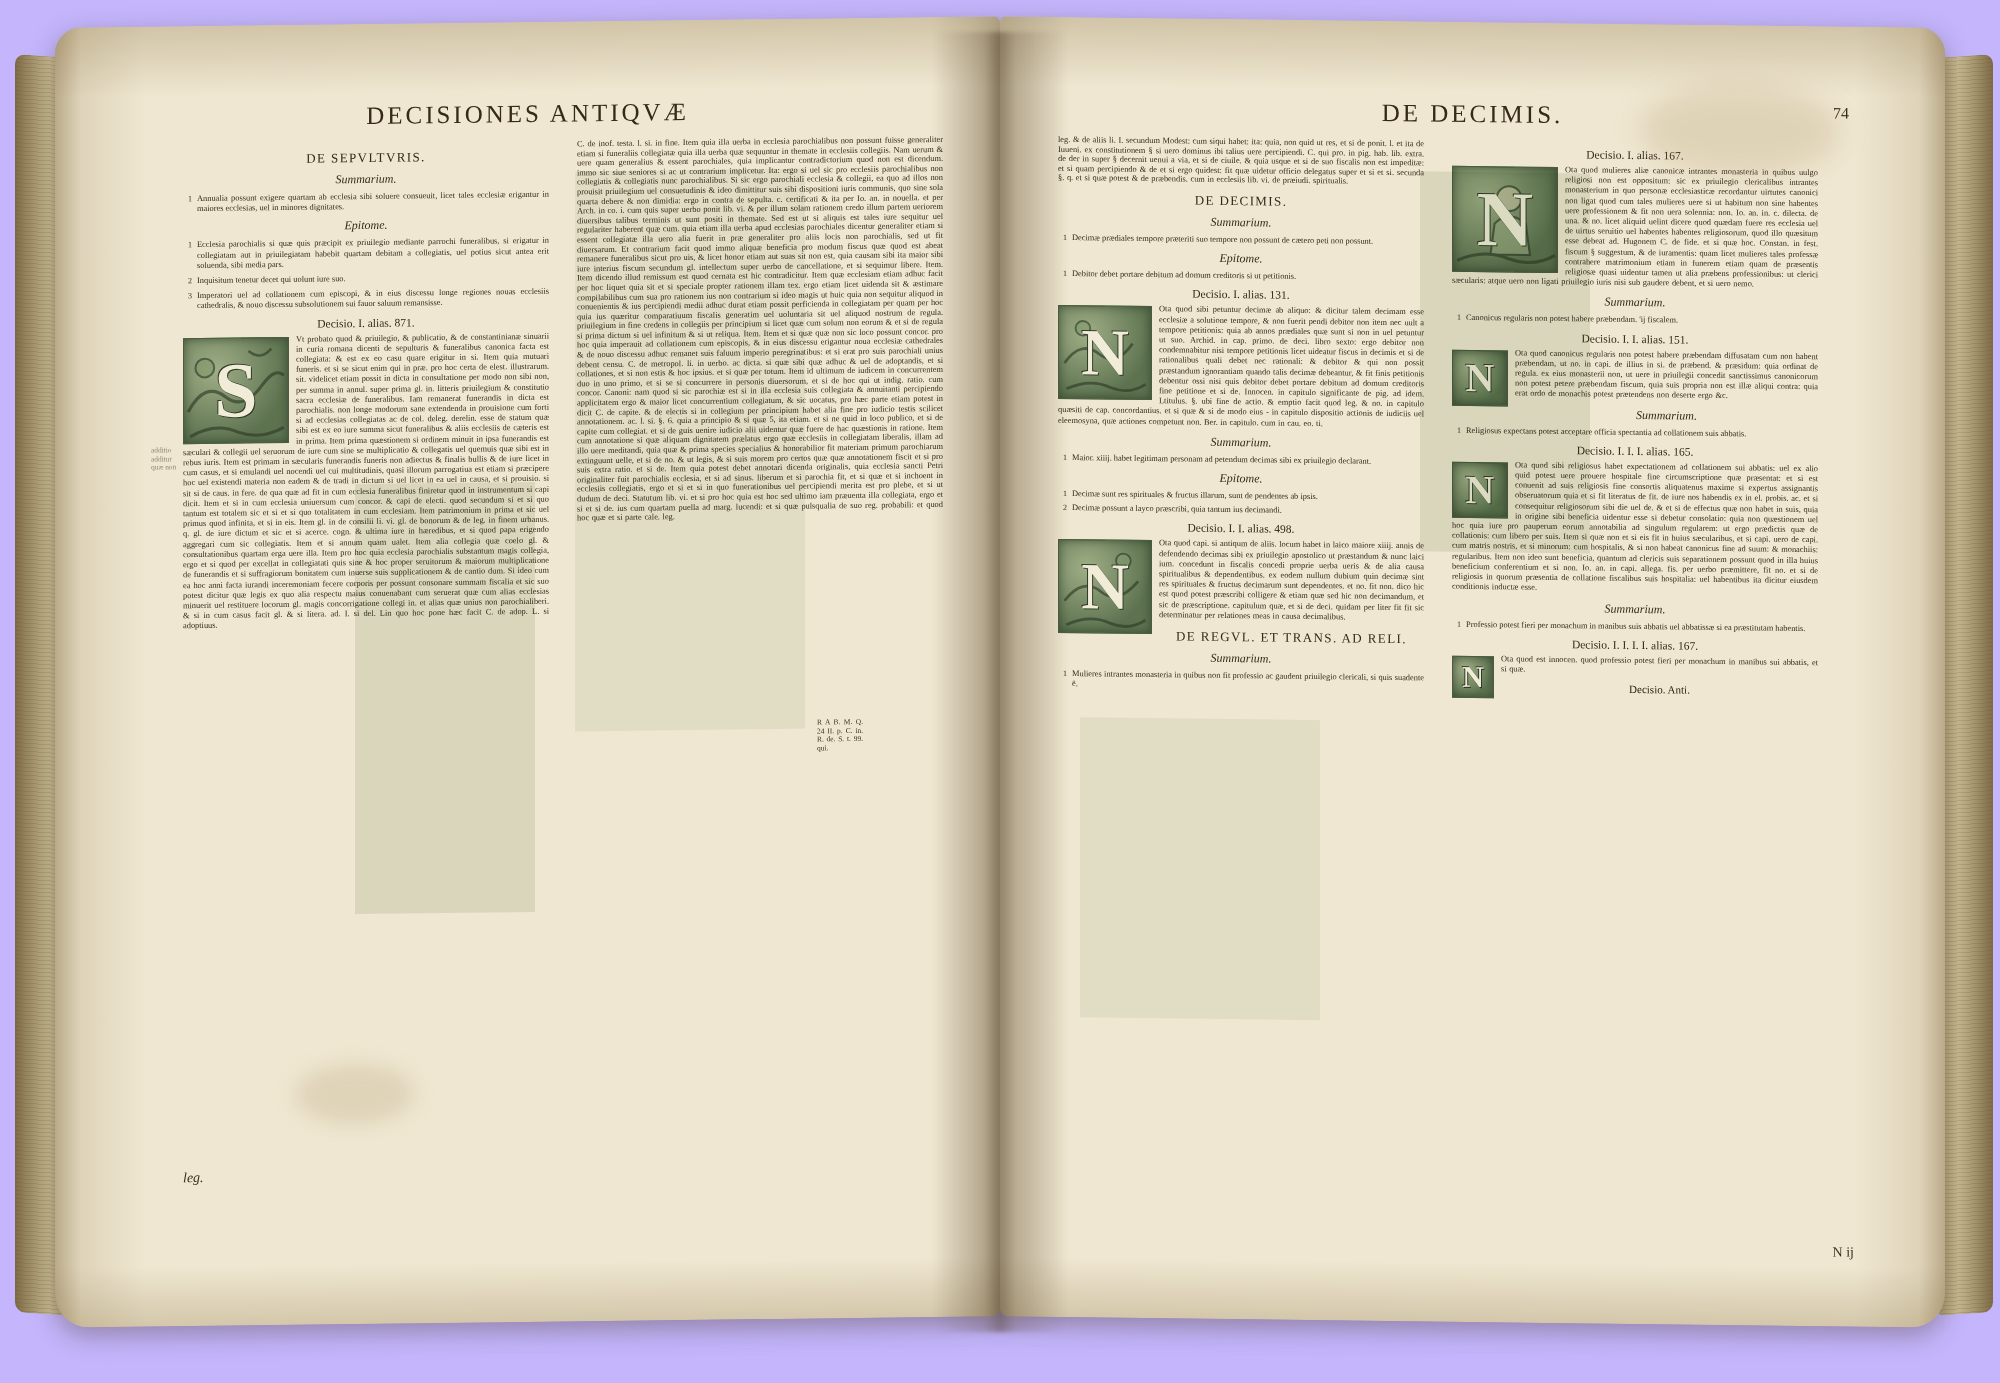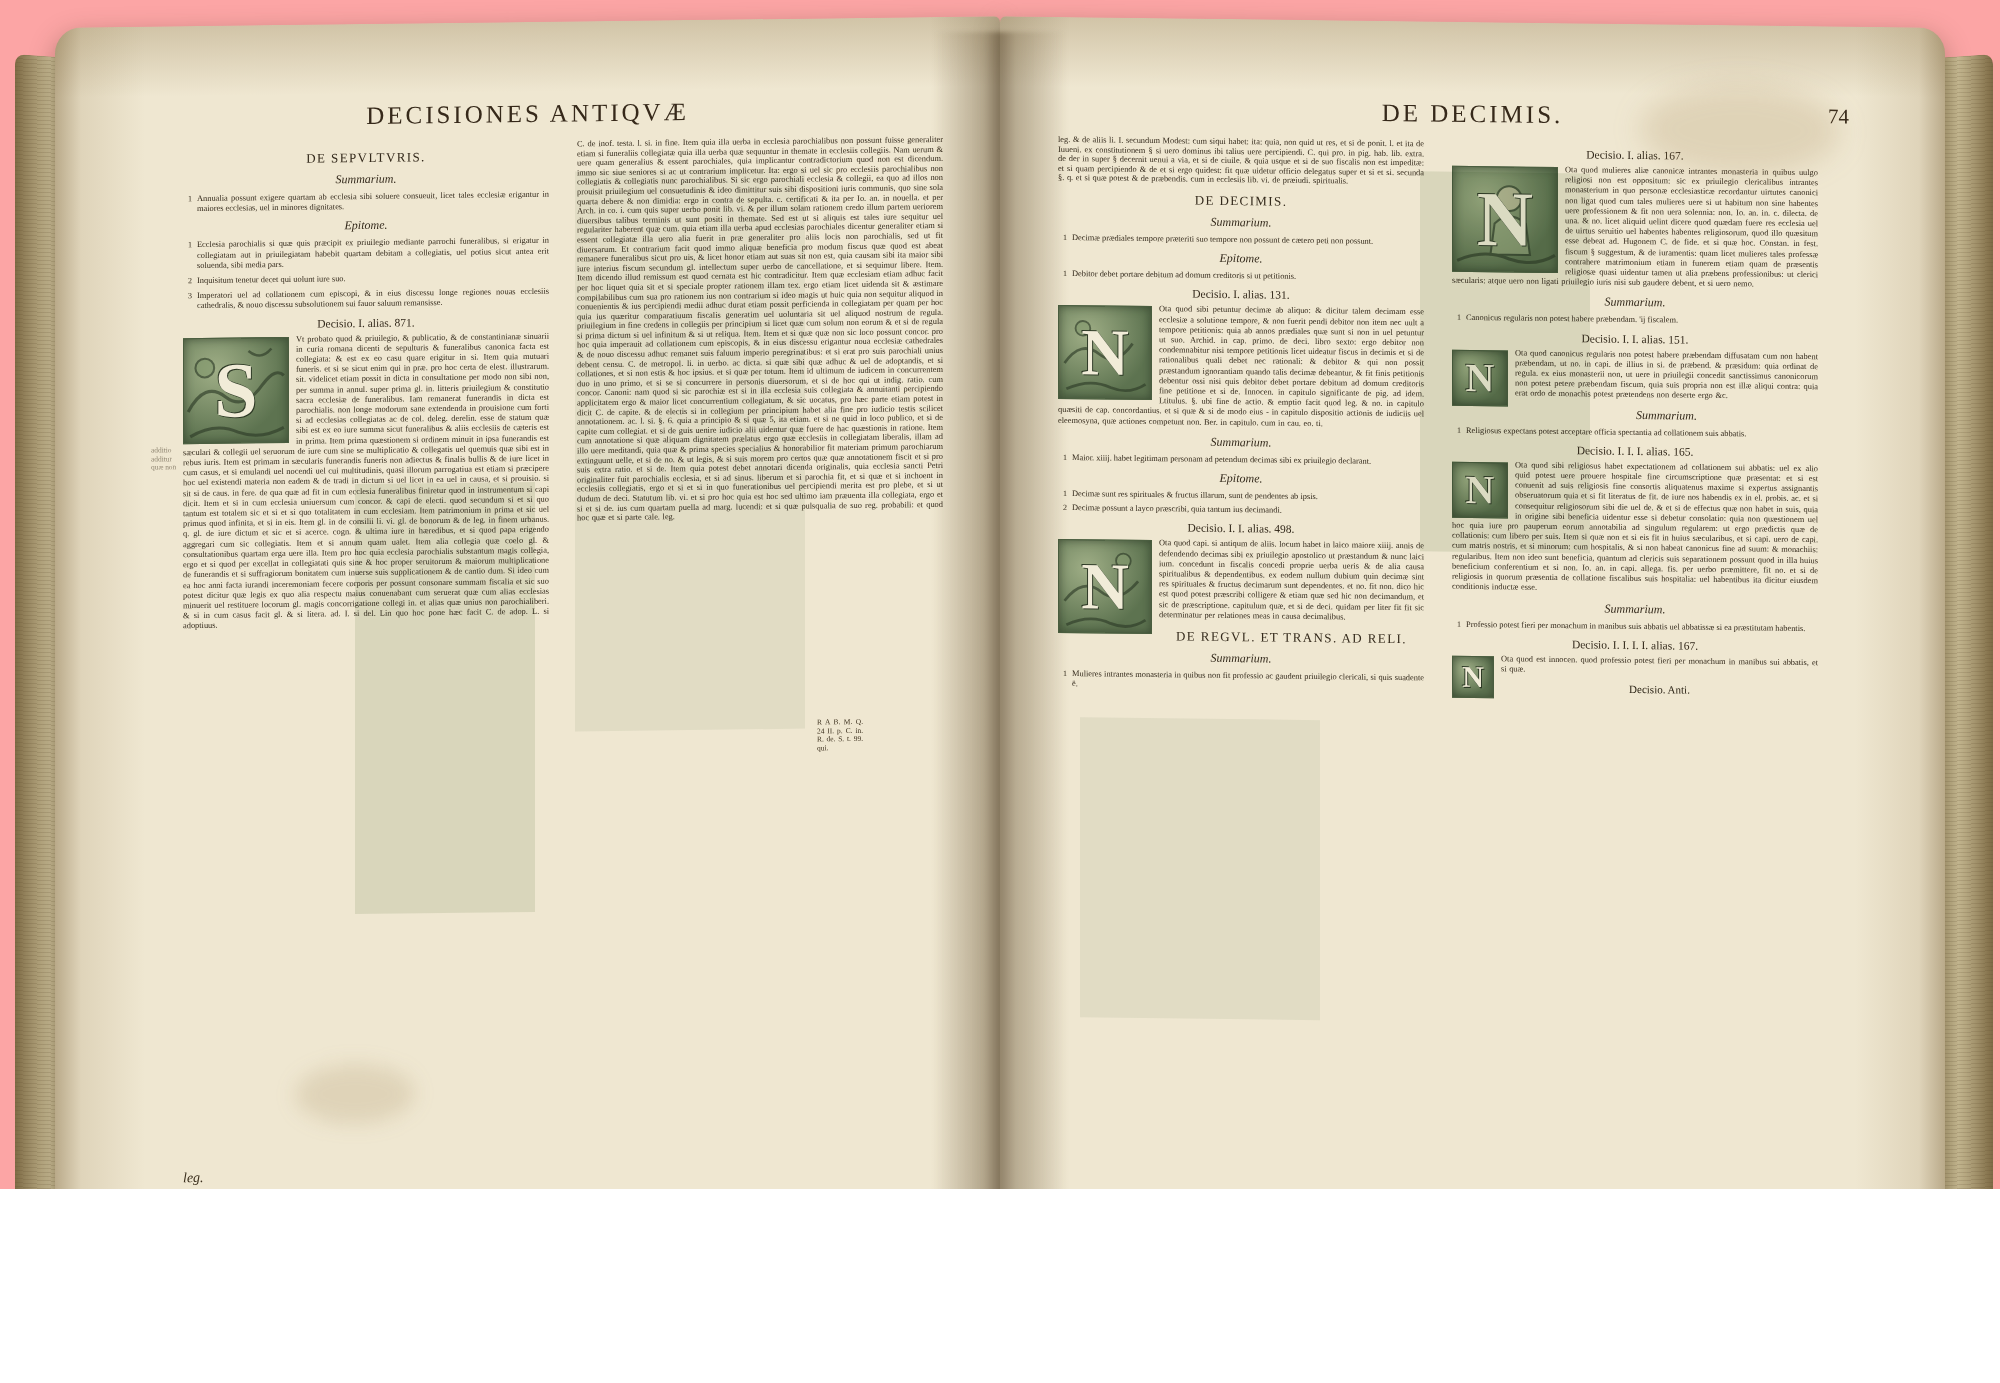--- a/index.html
+++ b/index.html
@@ -3,22 +3,22 @@
 <meta charset="utf-8">
 <style>
   html, body {
     margin: 0;
     padding: 0;
     background: #ffffff;
   }
   #scene {
     position: relative;
     width: 2000px;
-    height: 1189px;
-    background: #fca5a5;
+    height: 1383px;
+    background: #c4b5fd;
     overflow: hidden;
     font-family: "Liberation Serif", serif;
   }
 
   
   .book {
     position: absolute;
     left: 55px;
     top: 22px;
     width: 1890px;
@@ -126,21 +126,21 @@
     text-align: center;
     font-variant: small-caps;
     letter-spacing: 3px;
     font-size: 25px;
     color: #36291a;
   }
   .folio {
     position: absolute;
     top: 78px;
     right: 96px;
-    font-size: 21px;
+    font-size: 16px;
     color: #36291a;
   }
   .signature {
     position: absolute;
     bottom: 66px;
     right: 91px;
     font-size: 14px;
     color: #3a2e1c;
   }
   .catchword {

